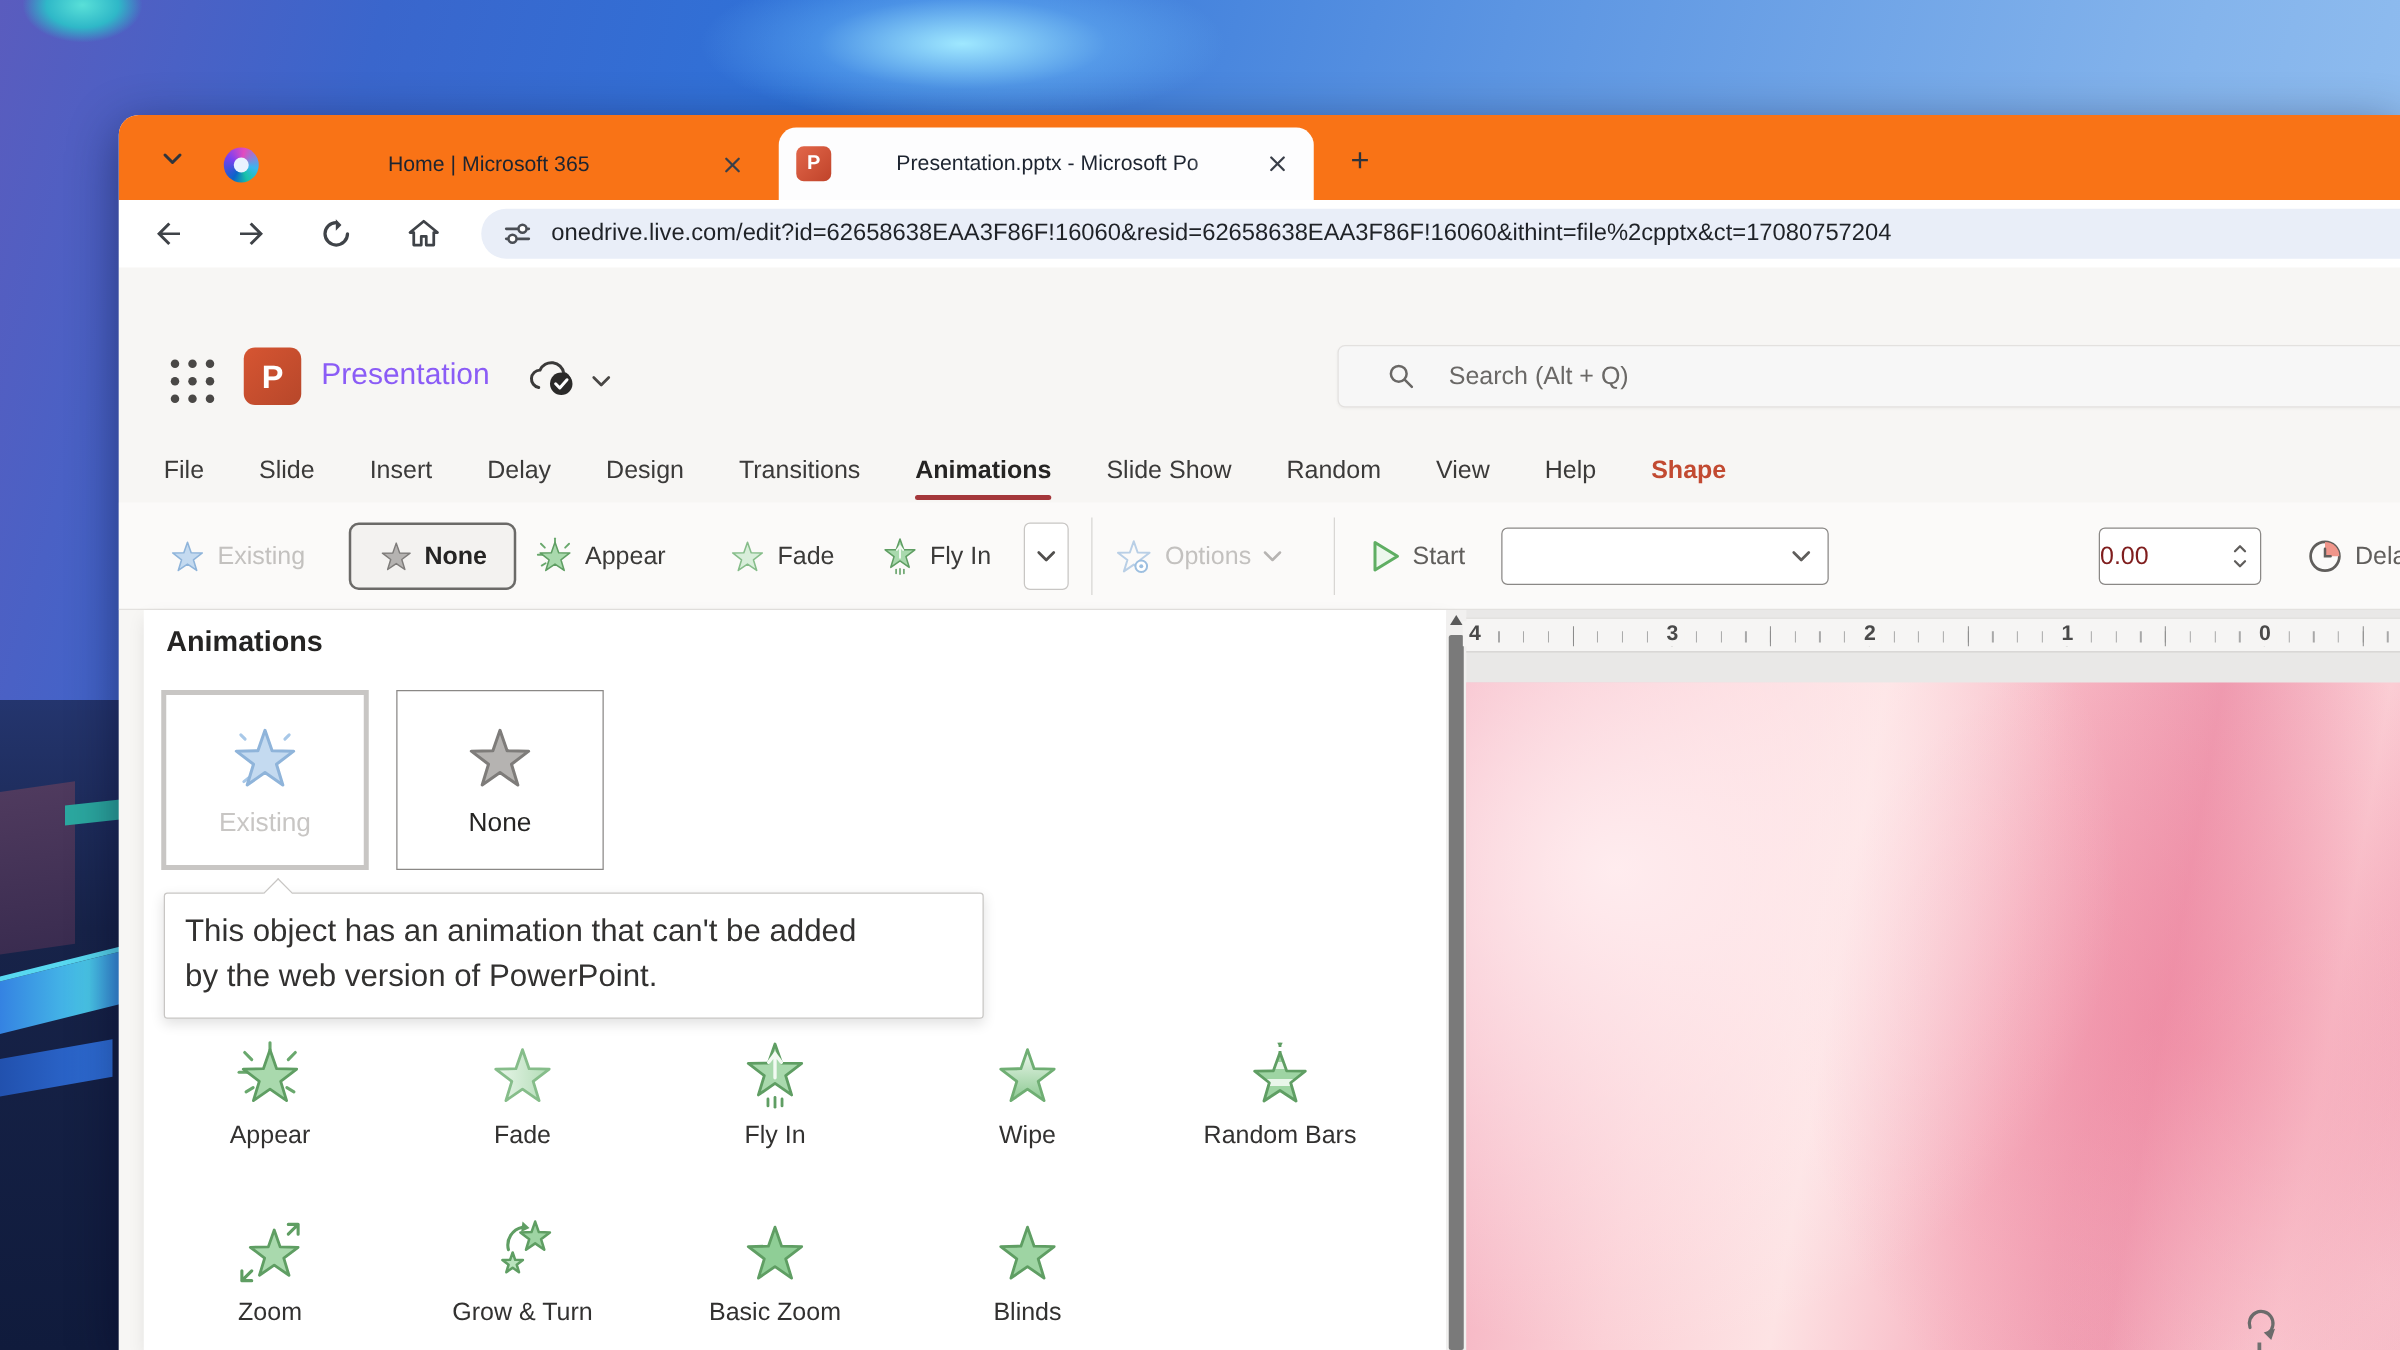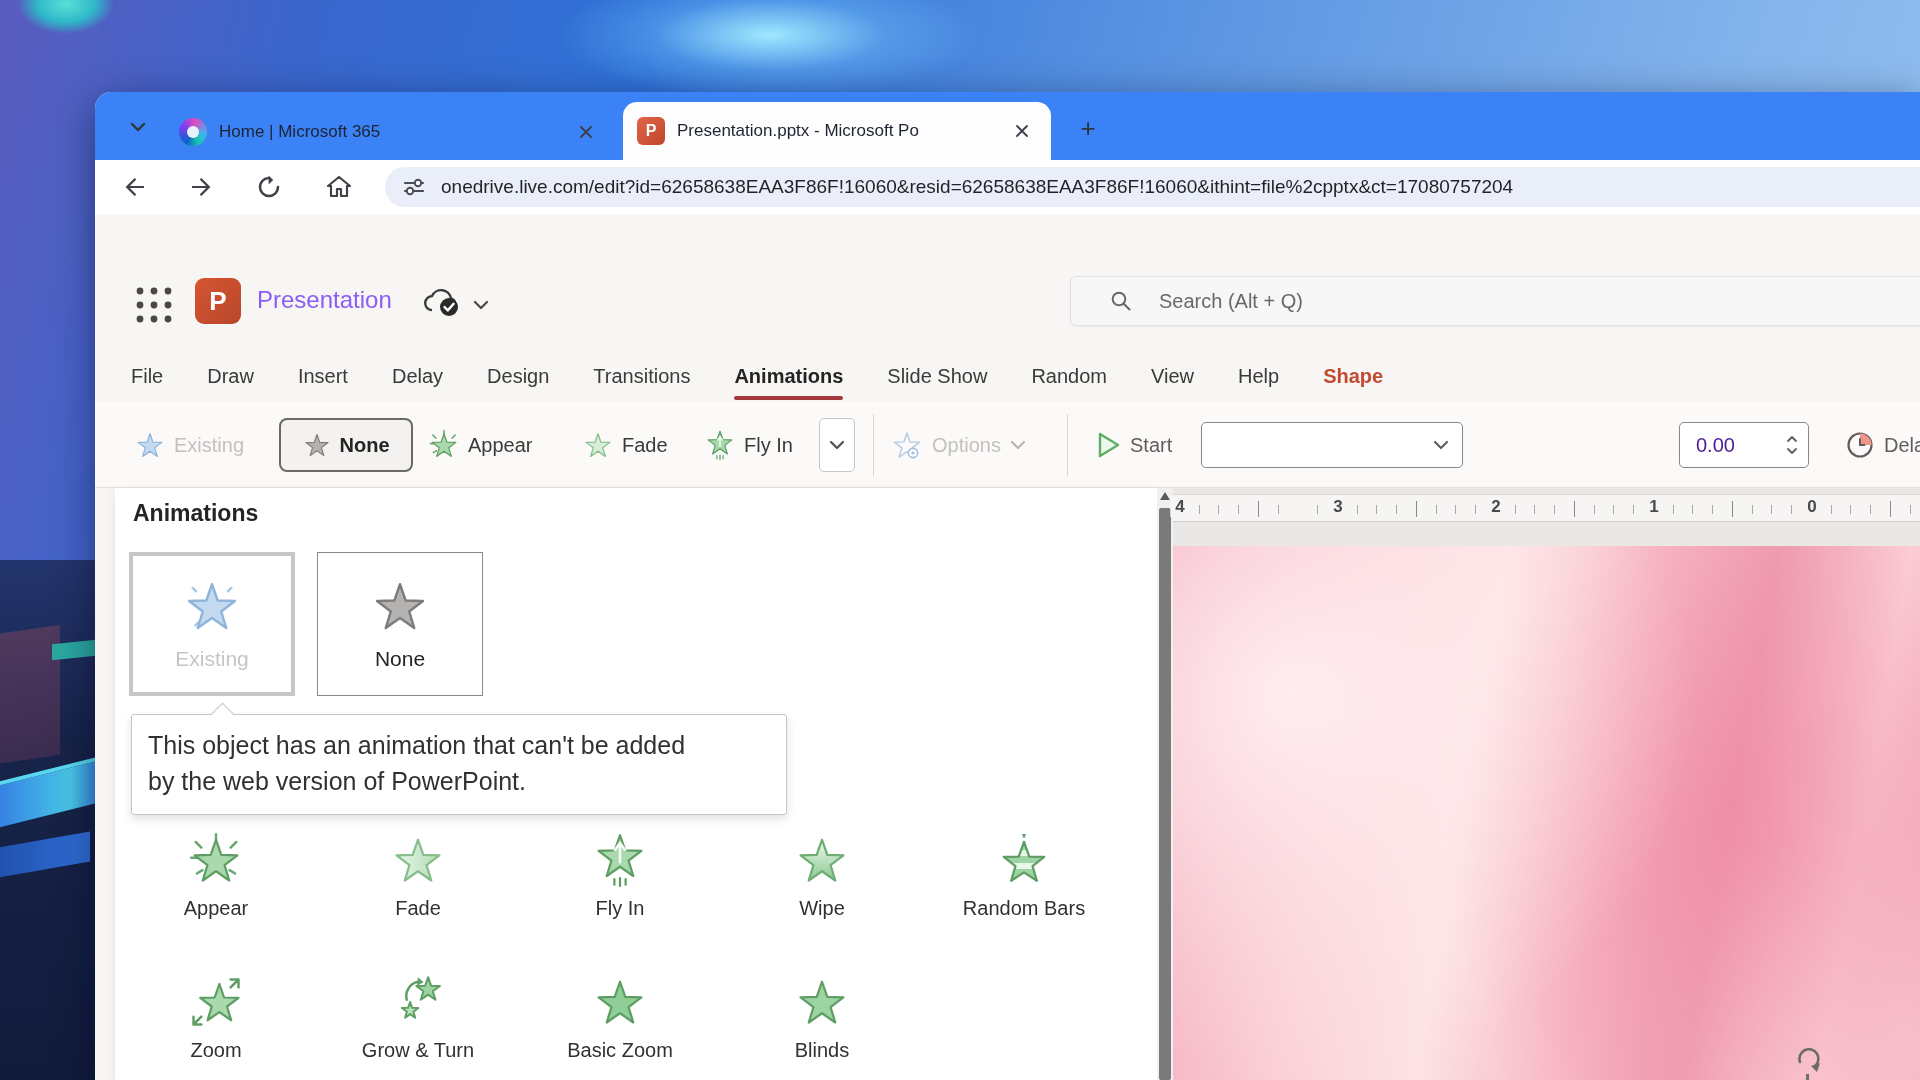--- a/index.html
+++ b/index.html
@@ -23,21 +23,21 @@
   .wp-slab2 { position:absolute; left:-30px; top:842px; width:120px; height:30px; transform:skewY(-10deg);
     background:linear-gradient(90deg,#1d47a0,#2f6fd8); }
   .wp-teal { position:absolute; left:52px; top:642px; width:44px; height:16px; transform:skewY(-6deg); background:#2ba8a0; }
 
   
   .window { position:absolute; left:95px; top:92px; right:0; bottom:0;
     border-radius:16px 0 0 0; overflow:hidden; background:#fff;
     box-shadow:0 10px 40px rgba(0,0,30,.45); }
 
   
-  .tabstrip { position:absolute; left:0; top:0; right:0; height:68px; background:#3b82f6; }
+  .tabstrip { position:absolute; left:0; top:0; right:0; height:68px; background:#f97316;text-align:center; }
   .tab-search-btn { position:absolute; left:24px; top:16px; width:38px; height:38px; border-radius:50%;
     display:flex; align-items:center; justify-content:center; }
   .tab { position:absolute; top:12px; height:56px; display:flex; align-items:center; }
   .tab-inactive { left:70px; width:450px; padding:0 14px; }
   .tab-active { left:528px; width:428px; top:10px; height:58px; background:#fdfdfe; border-radius:14px 14px 0 0;
     padding:0 14px; }
   .favicon { width:28px; height:28px; flex:0 0 auto; margin-right:12px; }
   .m365-icon { border-radius:50%;
     background:conic-gradient(from 210deg,#0b64c8,#7a3ff2 25%,#e24bbf 45%,#38b6f0 70%,#19c3a8 85%,#0b64c8); position:relative; }
   .m365-icon::after { content:""; position:absolute; left:8px; top:8px; width:12px; height:12px; border-radius:50%;
@@ -93,21 +93,21 @@
     border-radius:8px; background:#f3f2f0; display:flex; align-items:center; justify-content:center; gap:9px; }
   .none-box .rb-label { font-weight:600; color:#252423; }
   .chev-box { position:absolute; left:724px; top:16px; width:36px; height:54px; border:1px solid #c8c6c4;
     border-radius:5px; display:flex; align-items:center; justify-content:center; background:#fff; }
   .rb-sep { position:absolute; top:12px; width:1px; height:62px; background:#d8d6d4; }
   .combobox { position:absolute; left:1106px; top:20px; width:262px; height:46px; background:#fff;
     border:1px solid #8a8886; border-radius:5px; display:flex; align-items:center; justify-content:flex-end;
     padding-right:12px; }
   .spinner { position:absolute; left:1584px; top:20px; width:130px; height:46px; background:#fff;
     border:1px solid #8a8886; border-radius:5px; display:flex; align-items:center; }
-  .spinner .val { font-size:20px; color:#4c1d95; margin-left:16px; flex:1; }
+  .spinner .val { font-size:20px; color:#7f1d1d; margin-left:0; flex:1; }
   .spin-arrows { display:flex; flex-direction:column; gap:4px; margin-right:10px; }
 
   
   .panel { position:absolute; left:20px; top:274px; width:1042px; bottom:0; background:#fff;
     box-shadow:2px 6px 14px rgba(0,0,0,.10); }
   .panel-title { position:absolute; left:18px; top:12px; font-size:23px; font-weight:700; color:#252423; }
   .anim-card { position:absolute; top:64px; width:166px; height:144px; background:#fff;
     display:flex; flex-direction:column; align-items:center; justify-content:center; gap:12px; }
   .card-existing { left:14px; border:4px solid #c8c6c4; }
   .card-none { left:202px; border:1px solid #8a8886; }
@@ -253,21 +253,21 @@
       <div class="searchbox">
         <svg width="24" height="24" viewBox="0 0 24 24">
           <circle cx="10" cy="10" r="6.3" fill="none" stroke="#6a6866" stroke-width="2"></circle>
           <line x1="14.7" y1="14.7" x2="20.5" y2="20.5" stroke="#6a6866" stroke-width="2" stroke-linecap="round"></line>
         </svg>
         <span>Search (Alt + Q)</span>
       </div>
 
       <div class="menubar">
         <div class="menu-item">File</div>
-        <div class="menu-item">Draw</div>
+        <div class="menu-item">Slide</div>
         <div class="menu-item">Insert</div>
         <div class="menu-item">Delay</div>
         <div class="menu-item">Design</div>
         <div class="menu-item">Transitions</div>
         <div class="menu-item active">Animations</div>
         <div class="menu-item">Slide Show</div>
         <div class="menu-item">Random</div>
         <div class="menu-item">View</div>
         <div class="menu-item">Help</div>
         <div class="menu-item accent">Shape</div>

